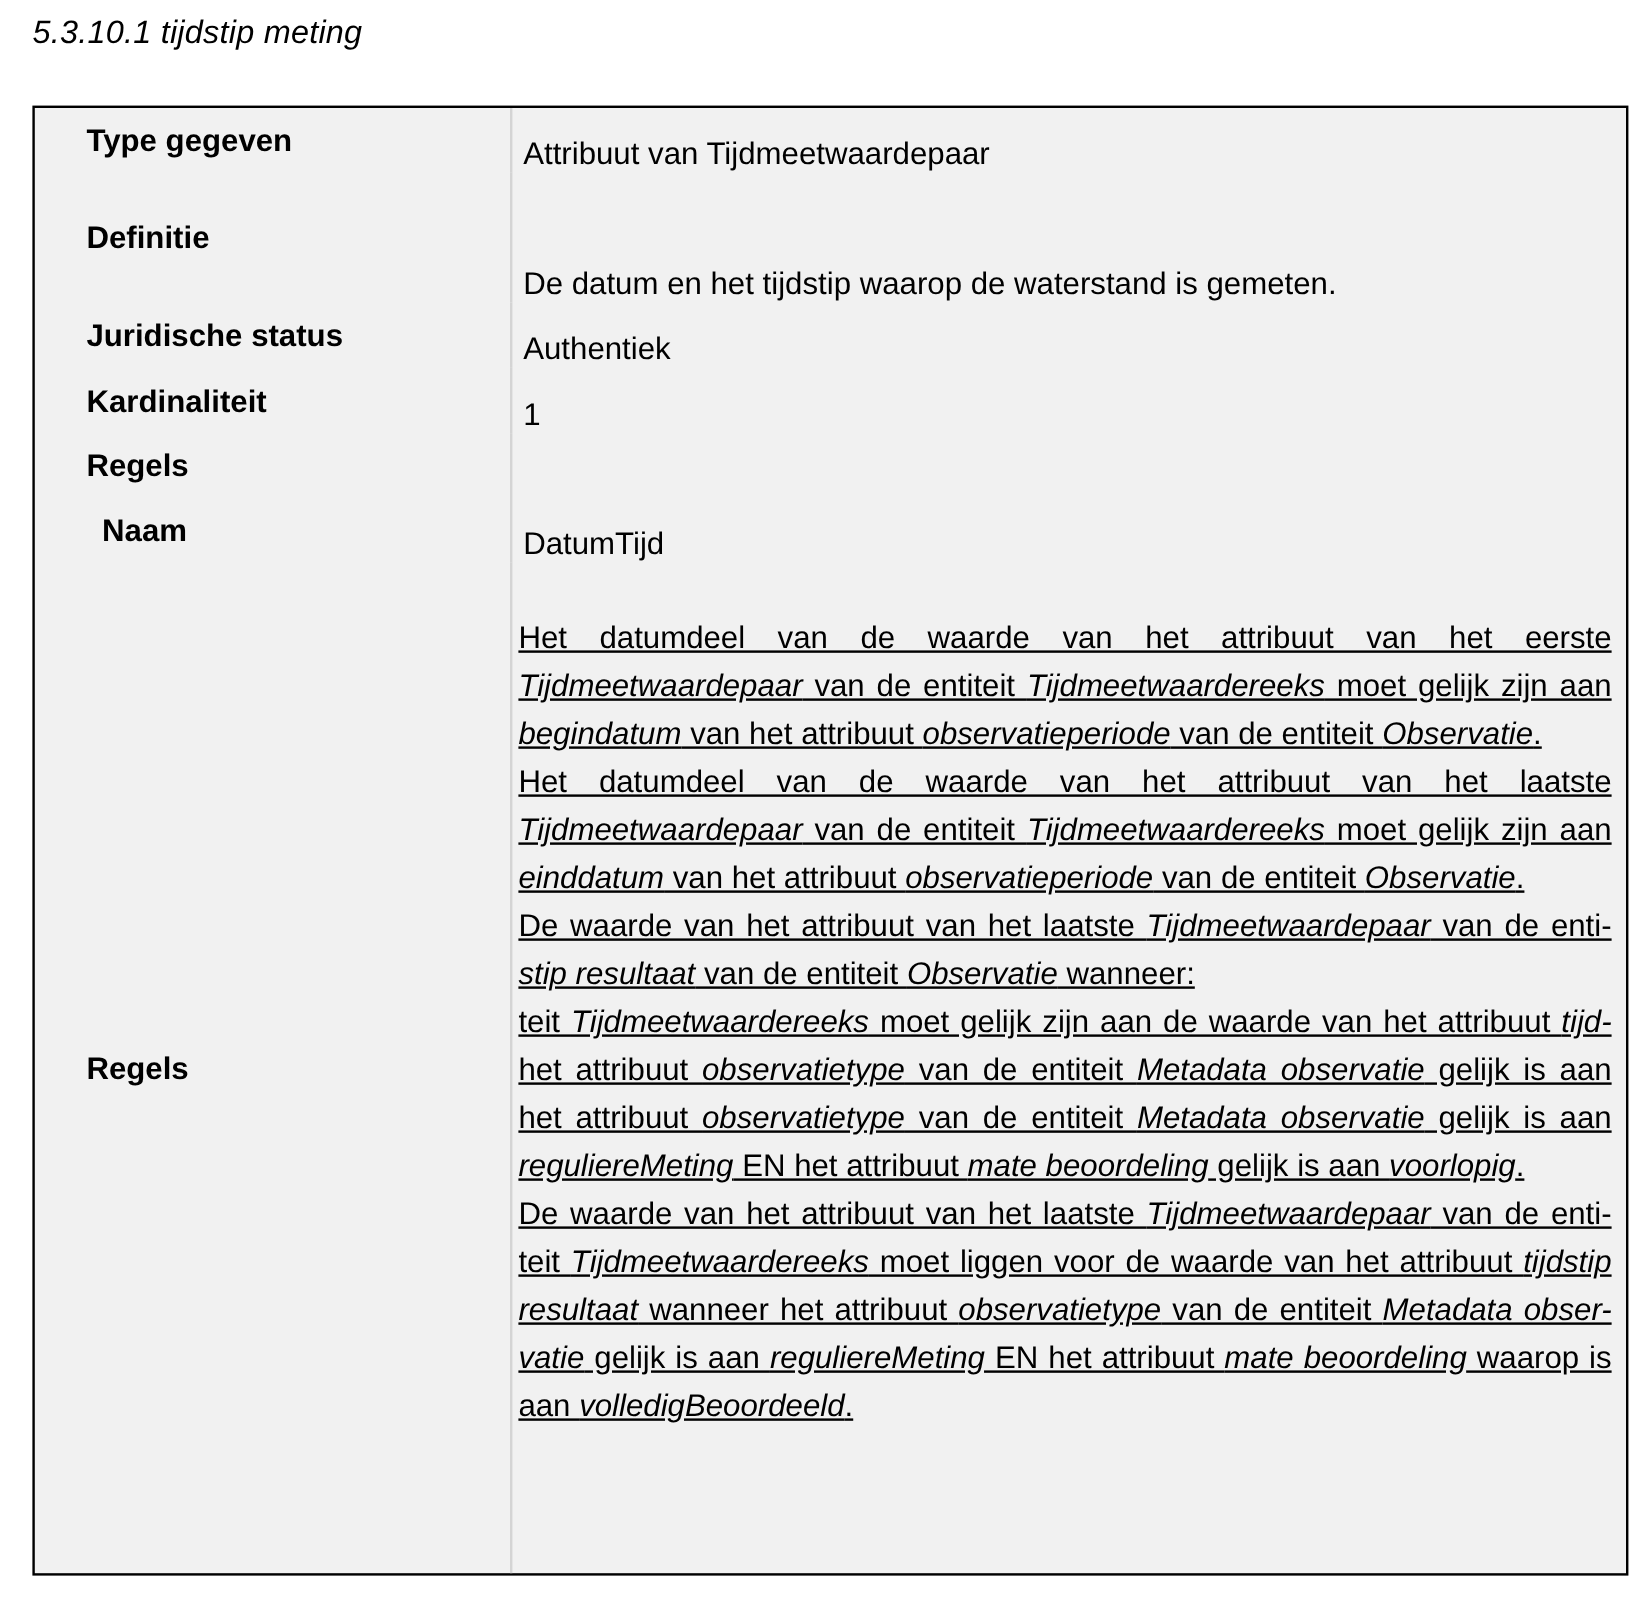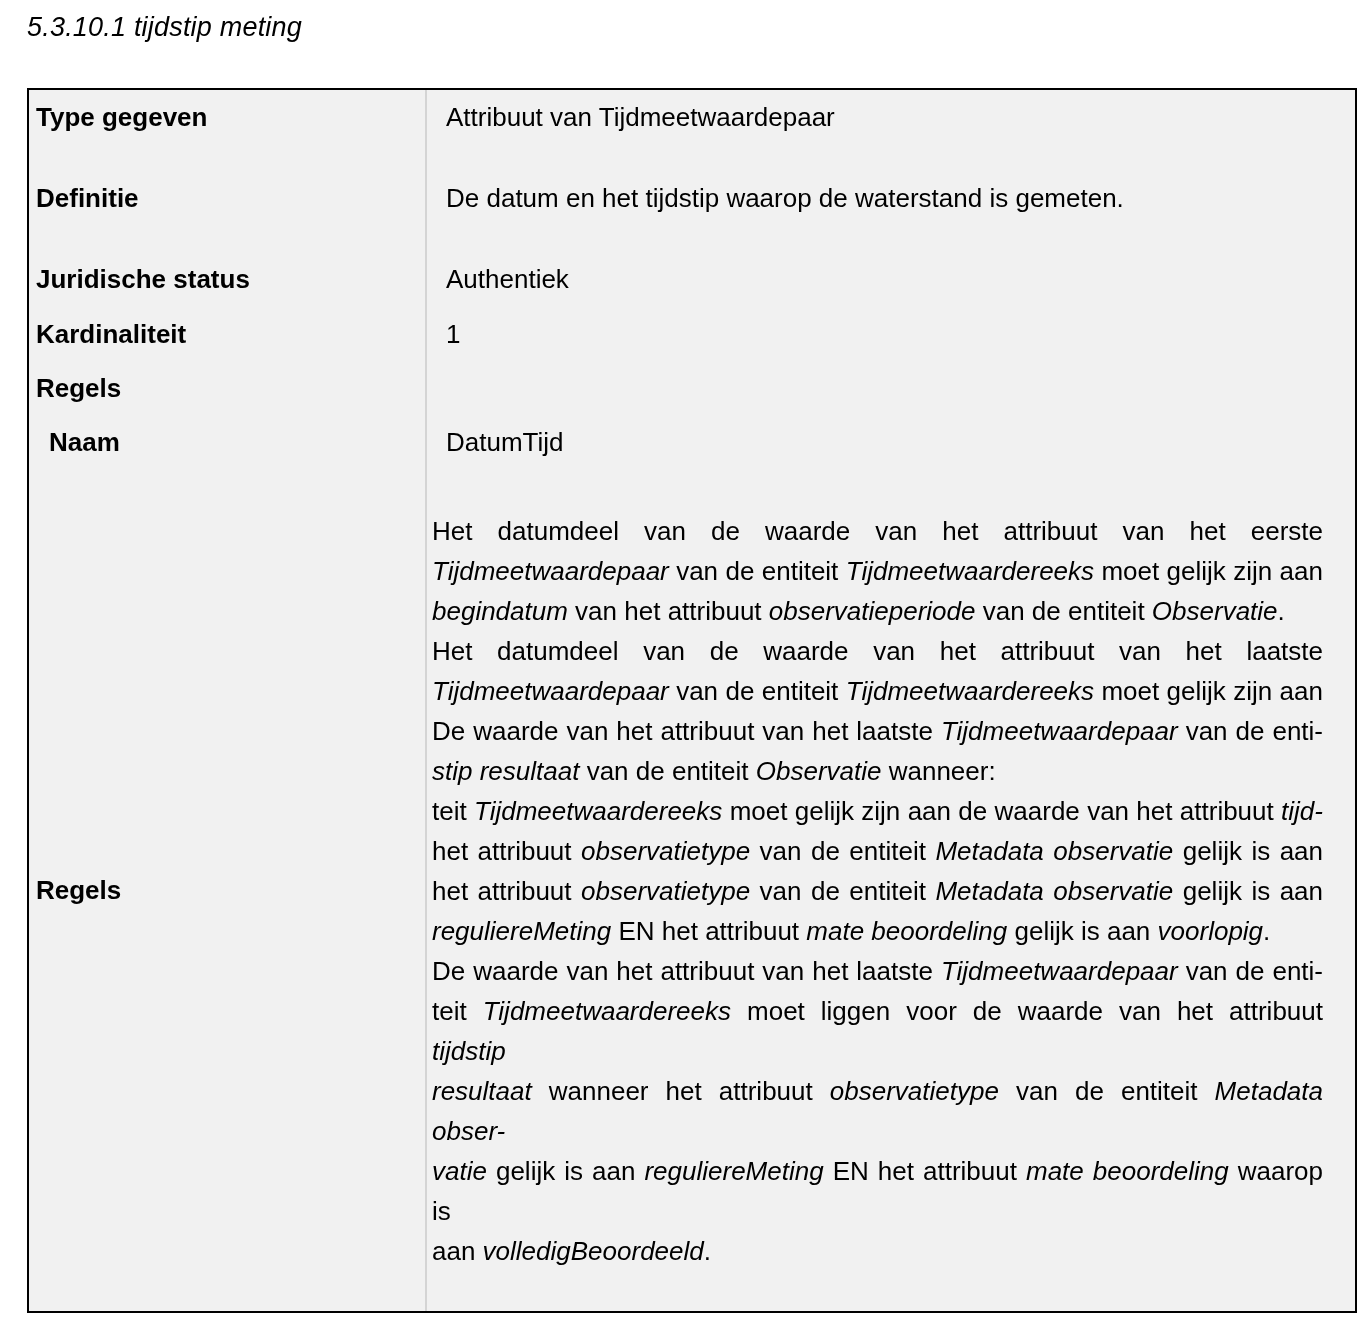--- a/index.html
+++ b/index.html
@@ -34,28 +34,29 @@
   }
   .cell{
     display:flex; align-items:center;
     font-size:26px; line-height:32px;
     overflow:hidden;
   }
   .cell.lbl{
     font-weight:700;
     padding-left:7px;
     border-right:2px solid var(--line-inner);
+    margin-left:36px;
   }
   .cell.lbl.indent{ padding-left:20px; }
-  .cell.val{ padding-left:19px; padding-right:15px; }
+  .cell.val{ padding-left:9px; padding-right:15px;align-items:flex-end; }
   
   .cell.regels-val{
     display:block;
     padding-top:42px;
-    padding-left:5px; padding-right:32px;
+    padding-left:5px; padding-right:12px;text-decoration:underline;
   }
   .grp + .grp{ }
   .ln{
     font-size:26px; line-height:40px;
     white-space:normal;
   }
   .ln.just{
     text-align:justify;
     text-align-last:justify;
     text-justify:inter-word;
@@ -116,20 +117,21 @@
     <div class="cell lbl r7">
       <span>Regels</span>
     </div>
     <div class="cell regels-val r7" id="regels-content">
         <div class="grp">
           <div class="ln just"><span>Het datumdeel van de waarde van het attribuut van het eerste</span></div>
           <div class="ln just"><span class="it">Tijdmeetwaardepaar</span><span> van de entiteit </span><span class="it">Tijdmeetwaardereeks</span><span> moet gelijk zijn aan</span></div>
           <div class="ln"><span class="it">begindatum</span><span> van het attribuut </span><span class="it">observatieperiode</span><span> van de entiteit </span><span class="it">Observatie</span><span>.</span></div>
           <div class="ln just"><span>Het datumdeel van de waarde van het attribuut van het laatste</span></div>
           <div class="ln just"><span class="it">Tijdmeetwaardepaar</span><span> van de entiteit </span><span class="it">Tijdmeetwaardereeks</span><span> moet gelijk zijn aan</span></div>
+          <div class="ln"><span class="it">einddatum</span><span> van het attribuut </span><span class="it">observatieperiode</span><span> van de entiteit </span><span class="it">Observatie</span><span>.</span></div>
         </div>
         <div class="grp">
           <div class="ln just"><span>De waarde van het attribuut van het laatste </span><span class="it">Tijdmeetwaardepaar</span><span> van de enti-</span></div>
           <div class="ln"><span class="it">stip resultaat</span><span> van de entiteit </span><span class="it">Observatie</span><span> wanneer:</span></div>
           <div class="ln just"><span>teit </span><span class="it">Tijdmeetwaardereeks</span><span> moet gelijk zijn aan de waarde van het attribuut </span><span class="it">tijd-</span></div>
           <div class="ln just"><span>het attribuut </span><span class="it">observatietype</span><span> van de entiteit </span><span class="it">Metadata observatie</span><span> gelijk is aan</span></div>
           <div class="ln just"><span>het attribuut </span><span class="it">observatietype</span><span> van de entiteit </span><span class="it">Metadata observatie</span><span> gelijk is aan</span></div>
           <div class="ln"><span class="it">reguliereMeting</span><span> EN het attribuut </span><span class="it">mate beoordeling</span><span> gelijk is aan </span><span class="it">voorlopig</span><span>.</span></div>
         </div>
         <div class="grp">

